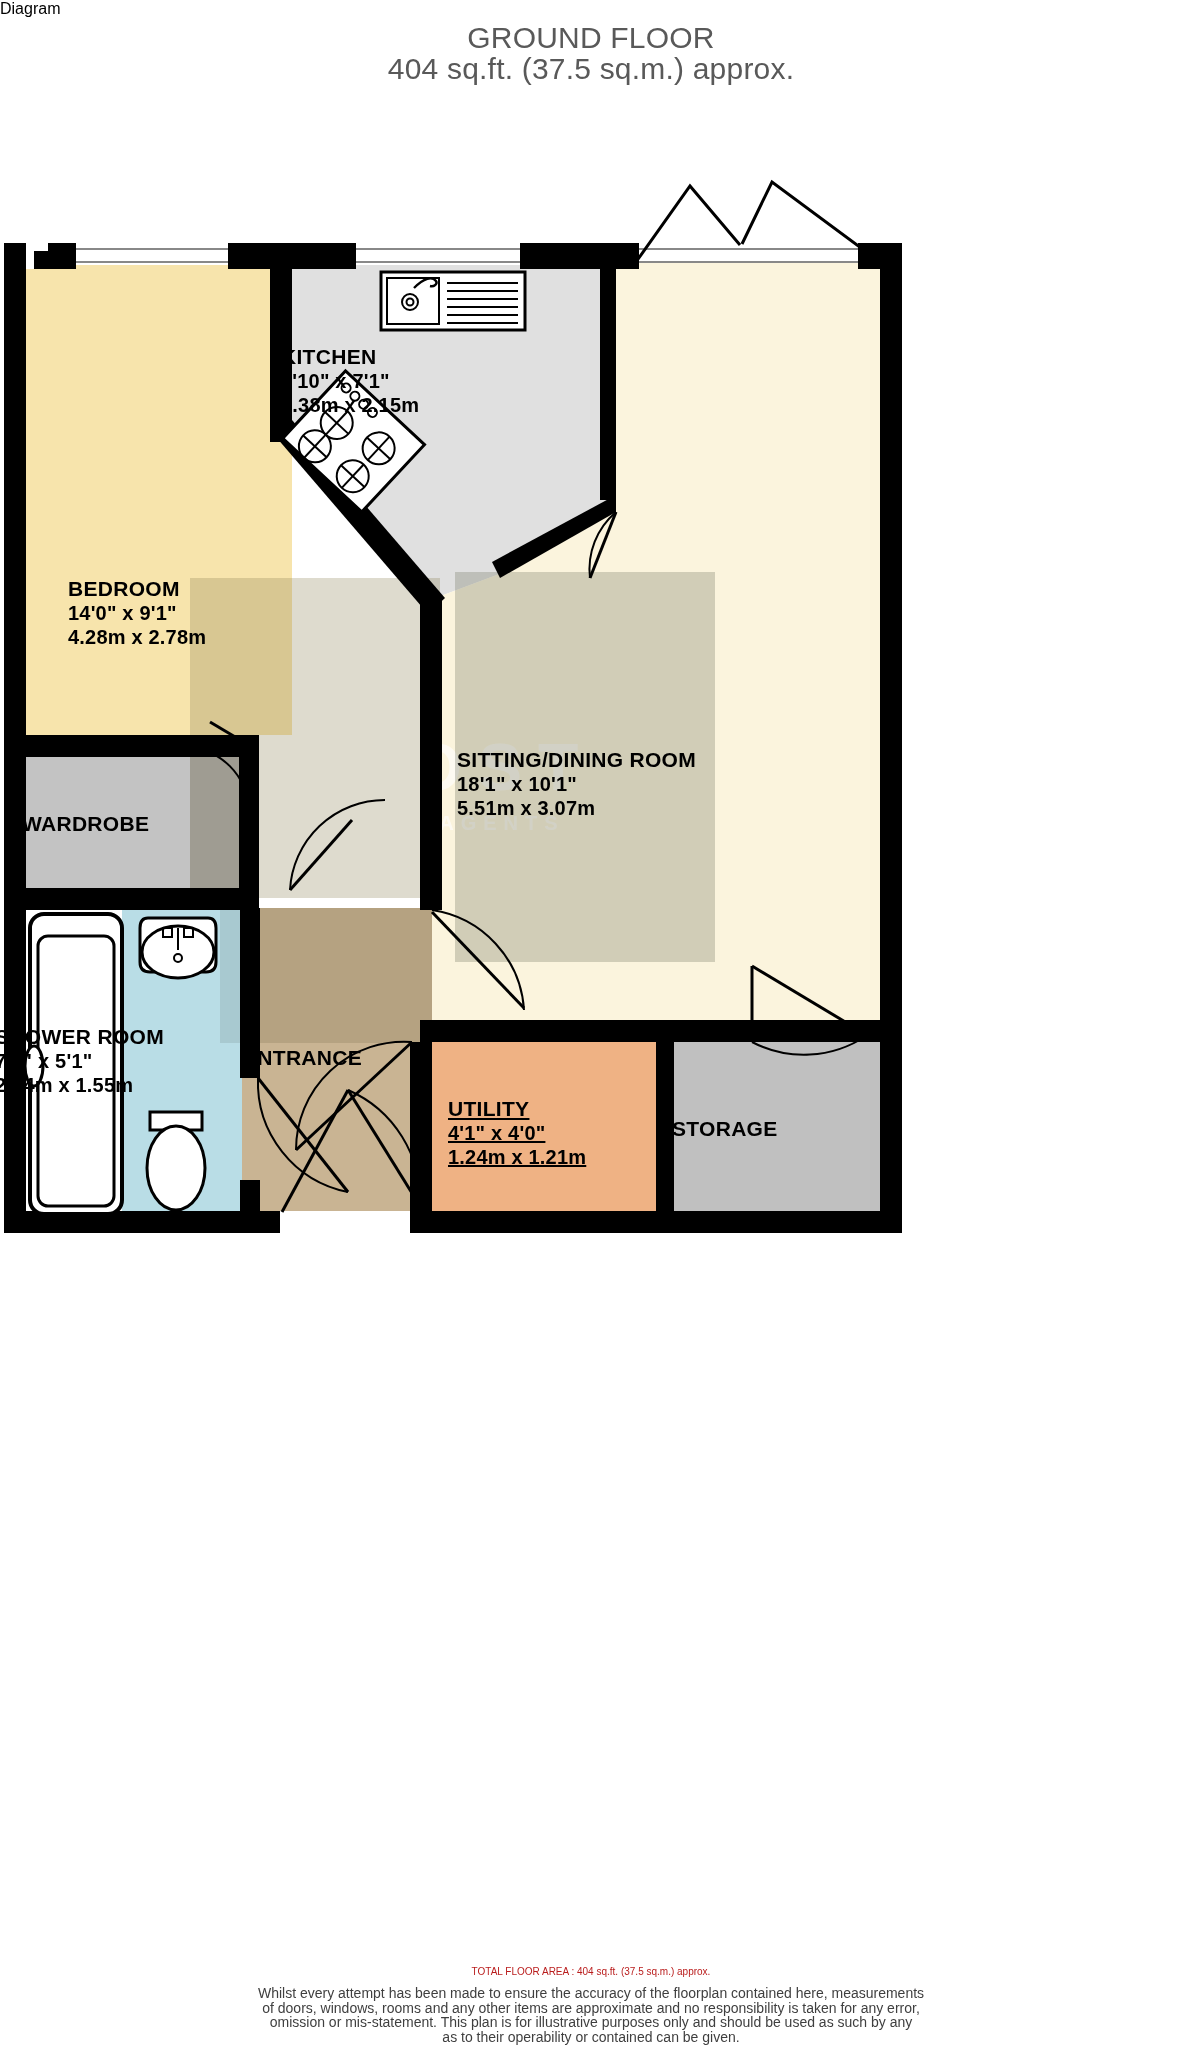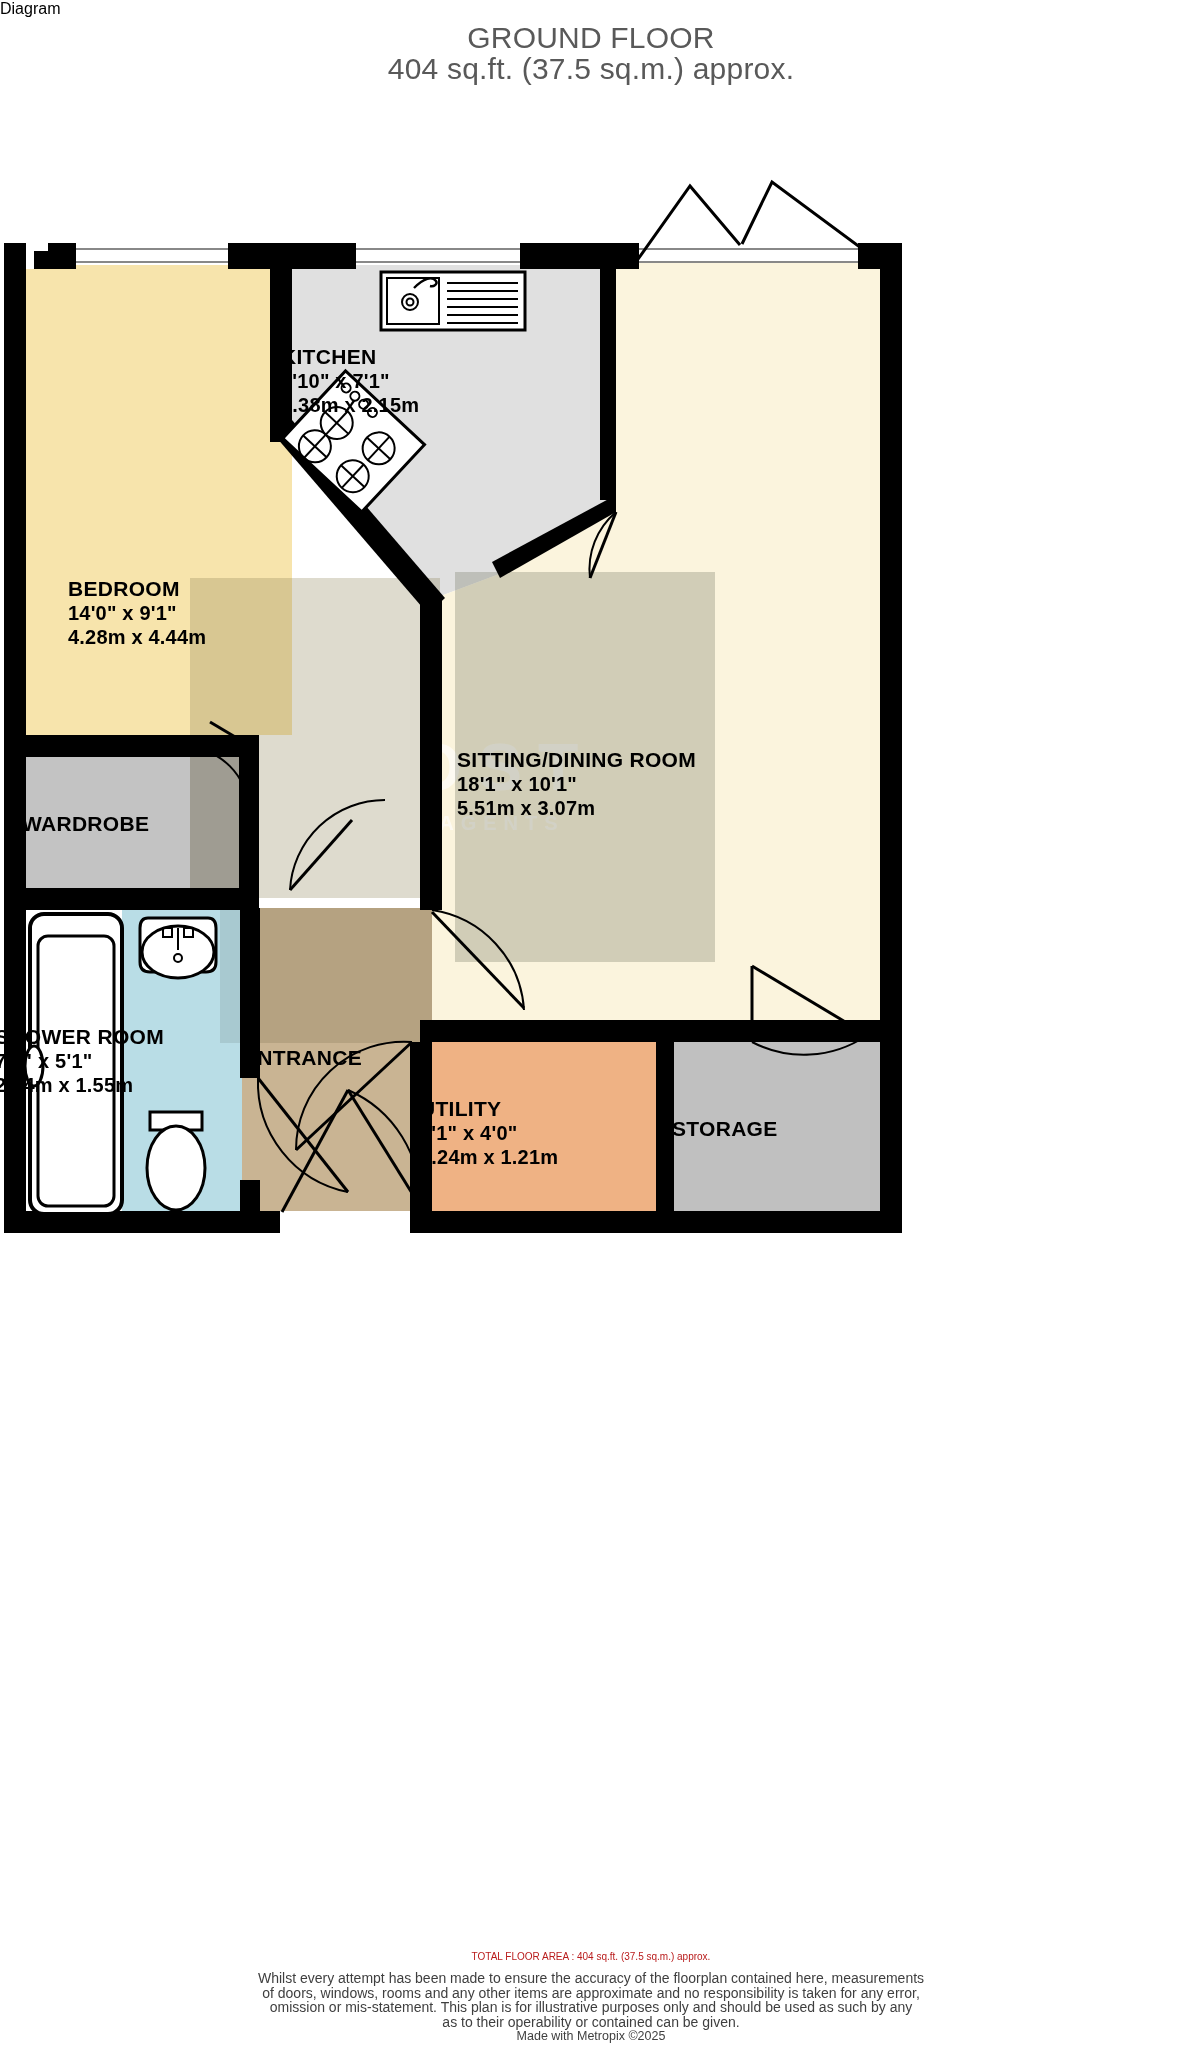--- a/index.html
+++ b/index.html
@@ -284,36 +284,36 @@
 
 <div class="room-label" style="left:281px; top:345px; width:360px;">
   <div class="name">KITCHEN</div>
   <div class="dim">7'10"  x 7'1"</div>
   <div class="dim">2.38m  x 2.15m</div>
 </div>
 
 <div class="room-label" style="left:68px; top:577px; width:288px;">
   <div class="name">BEDROOM</div>
   <div class="dim">14'0"  x 9'1"</div>
-  <div class="dim">4.28m  x 4.44m</div>
+  <div class="dim">4.28m  x 2.78m</div>
 </div>
 
 <div class="room-label" style="left:457px; top:748px; width:406px;">
   <div class="name">SITTING/DINING ROOM</div>
   <div class="dim">18'1"  x 10'1"</div>
   <div class="dim">5.51m  x 3.07m</div>
 </div>
 
 <div class="room-label" style="left:-5px; top:1025px; width:262px;">
   <div class="name">SHOWER ROOM</div>
   <div class="dim">7'0"  x 5'1"</div>
   <div class="dim">2.14m  x 1.55m</div>
 </div>
 
-<div class="room-label" style="left:420px; top:1097px; width:234px;">
+<div class="room-label" style="left:448px; top:1097px; width:234px;text-decoration:underline;">
   <div class="name">UTILITY</div>
   <div class="dim">4'1"  x 4'0"</div>
   <div class="dim">1.24m  x 1.21m</div>
 </div>
 
 <div class="room-label" style="left:22px; top:812px; width:218px;">
   <div class="name">WARDROBE</div>
 </div>
 
 <div class="room-label" style="left:243px; top:1046px; width:190px;">
@@ -324,19 +324,18 @@
   <div class="name">STORAGE</div>
 </div>
 
 
 <div id="footer">
   <div class="total">TOTAL FLOOR AREA : 404 sq.ft. (37.5 sq.m.) approx.</div>
   <div class="disc">Whilst every attempt has been made to ensure the accuracy of the floorplan contained here, measurements</div>
   <div class="disc">of doors, windows, rooms and any other items are approximate and no responsibility is taken for any error,</div>
   <div class="disc">omission or mis-statement. This plan is for illustrative purposes only and should be used as such by any</div>
   <div class="disc">as to their operability or contained can be given.</div>
-  <div class="made">Made with Metropix ©2025</div>
 </div>
 
 
 
 <domain>Diagram</domain>
 
 
 </body></html>

